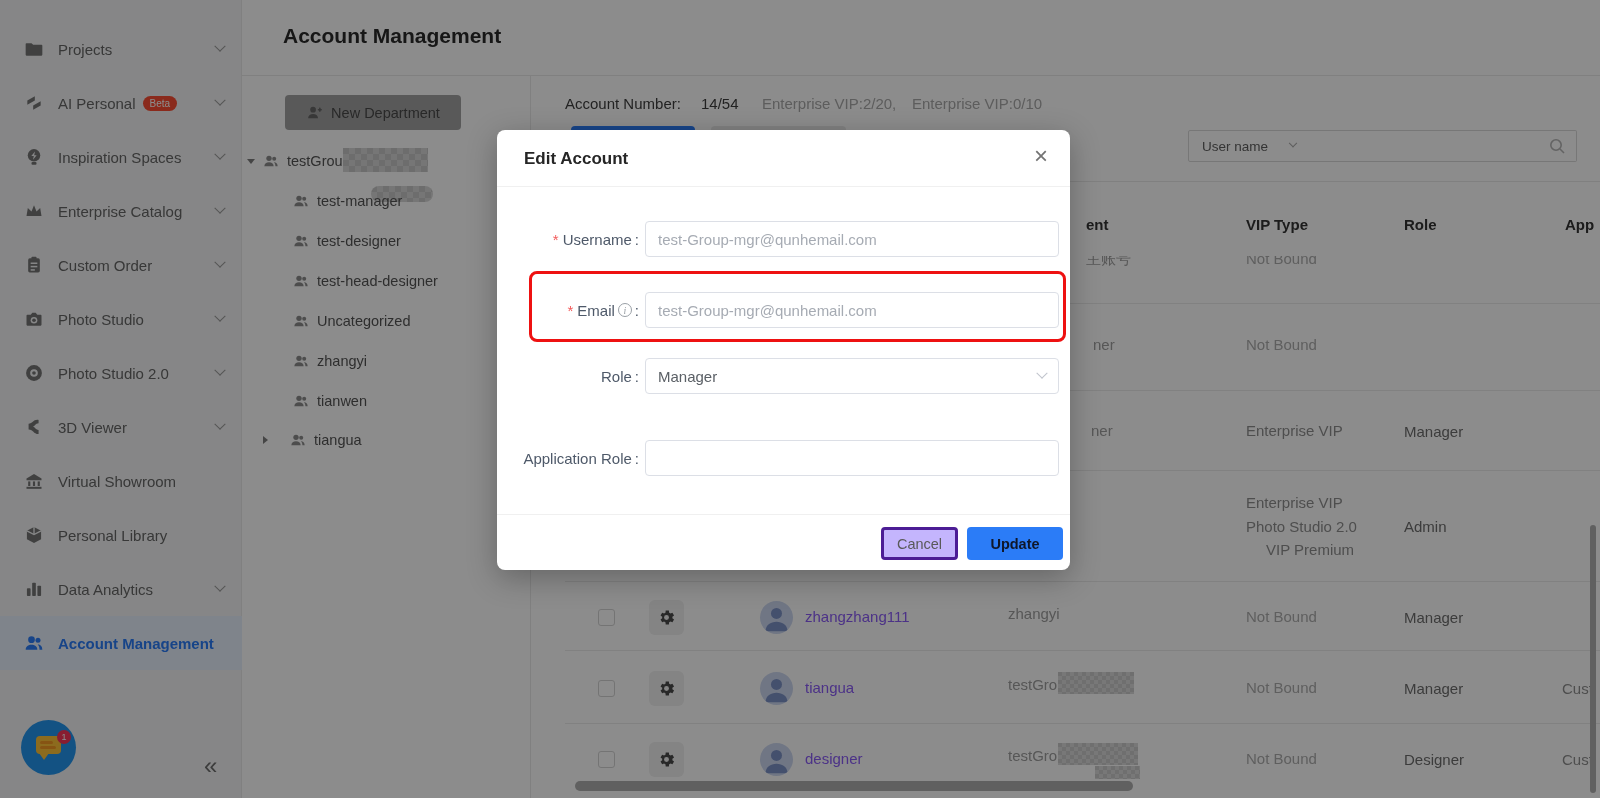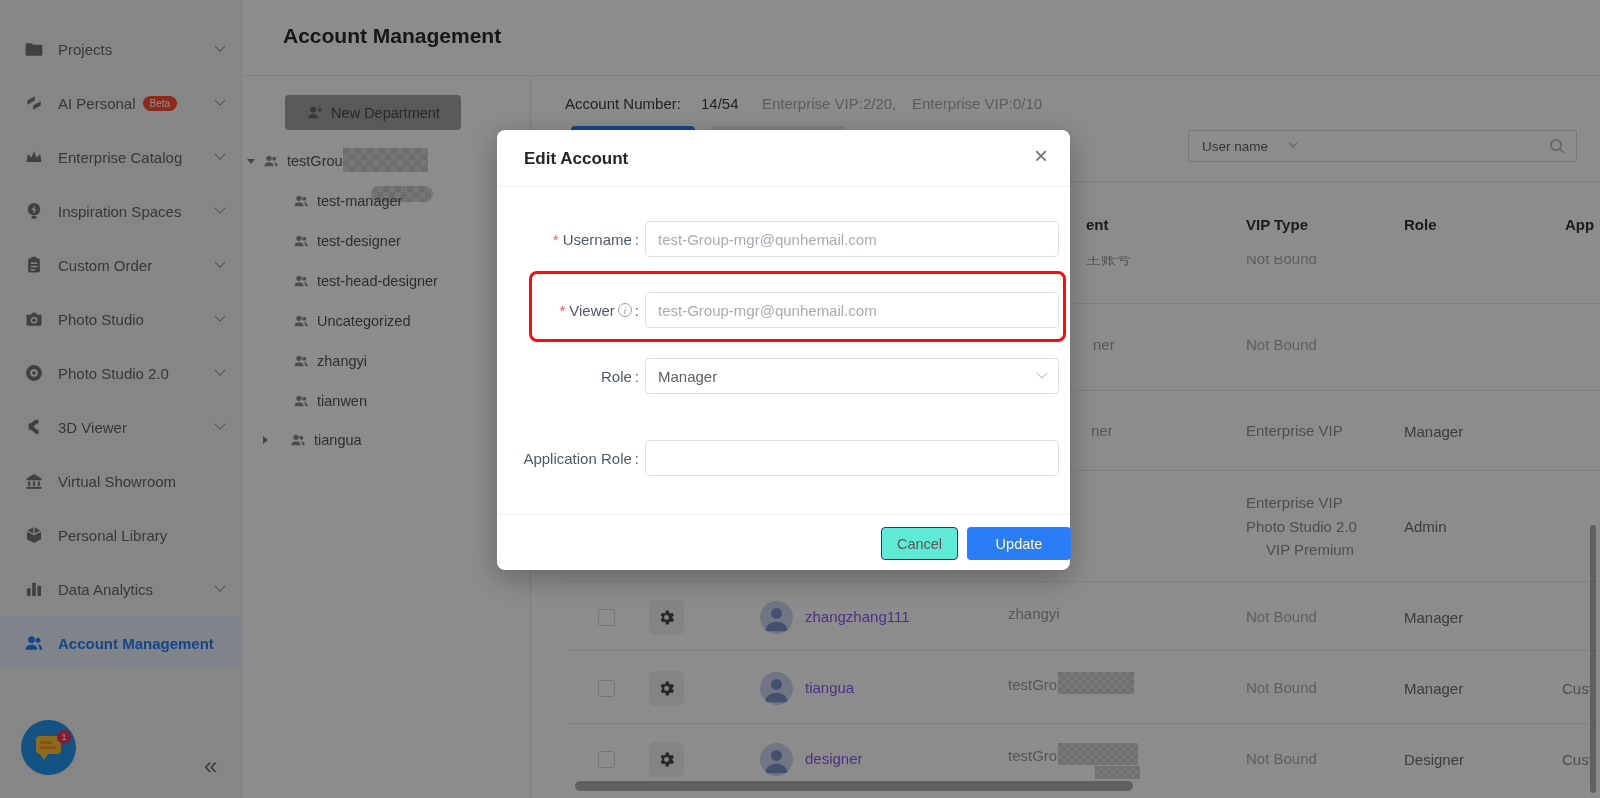--- a/index.html
+++ b/index.html
@@ -96,22 +96,22 @@
   .info-ico { width:14px; height:14px; border:1px solid #9aa0a6; border-radius:50%; color:#9aa0a6;
               font-size:10px; line-height:13px; text-align:center; font-family:"Liberation Serif",serif; font-style:italic; }
   .m-input { position:absolute; left:148px; width:414px; height:36px; border:1px solid #dcdfe6; border-radius:4px;
              padding:0 12px; font-size:15px; color:#a6abb3; background:#fff; outline:none;
              font-family:"Liberation Sans",sans-serif; }
   .m-select { position:absolute; left:148px; width:414px; height:36px; border:1px solid #dcdfe6; border-radius:4px;
               background:#fff; display:flex; align-items:center; padding:0 12px; font-size:15px; color:#5b6066; cursor:pointer; }
   .m-select .chev { margin-left:auto; border-color:#c0c4cc; }
   .btn { position:absolute; height:33px; border-radius:4px; font-size:14.5px; display:flex; align-items:center;
          justify-content:center; cursor:pointer; }
-  .btn-cancel { left:384px; top:397px; width:77px; background:#5eead4; border:1px solid #4c1d95; color:#595959; }
-  .btn-update { left:470px; top:397px; width:104px; background:#2b7cf7; color:#fef9c3; font-weight:normal; }
+  .btn-cancel { left:384px; top:397px; width:77px; background:#c4b5fd; border:3px solid #4c1d95; color:#595959; }
+  .btn-update { left:470px; top:397px; width:96px; background:#2b7cf7; color:#0f172a; font-weight:bold; }
   .red-annot { position:absolute; left:529px; top:271px; width:537px; height:71px; border:3px solid #ee1111;
                border-radius:8px; z-index:70; pointer-events:none; }
 </style>
 </head>
 <body>
 
 <div class="stage">
 
   <div class="sidebar">
     <div class="sb-list">
@@ -129,35 +129,35 @@
             <svg viewBox="0 0 24 24">
               <path d="M4 9l9-5v5L4 14zM11 15l9-5v5l-9 5z"></path>
             </svg>
           </span>
         <span class="sb-label"><span>AI Personal</span><span class="beta">Beta</span></span>
         <span class="chev"></span>
       </div>
       <div class="sb-item">
         <span class="sb-ico">
             <svg viewBox="0 0 24 24">
-              <path d="M3 18h18l-1.6-9.5-4.4 4L12 5l-3 7.5-4.4-4z"></path>
-            </svg>
-          </span>
-        <span class="sb-label">Enterprise Catalog</span>
-        <span class="chev"></span>
-      </div>
-      <div class="sb-item">
-        <span class="sb-ico">
-            <svg viewBox="0 0 24 24">
               <circle cx="12" cy="10" r="7.5"></circle>
               <rect x="9" y="18" width="6" height="3.4" rx="1.2"></rect>
               <path d="M13.2 5.4l-4.4 5.4h3l-1 4.4 4.4-5.4h-3z" fill="#f4f5f6"></path>
             </svg>
           </span>
         <span class="sb-label">Inspiration Spaces</span>
+        <span class="chev"></span>
+      </div>
+      <div class="sb-item">
+        <span class="sb-ico">
+            <svg viewBox="0 0 24 24">
+              <path d="M3 18h18l-1.6-9.5-4.4 4L12 5l-3 7.5-4.4-4z"></path>
+            </svg>
+          </span>
+        <span class="sb-label">Enterprise Catalog</span>
         <span class="chev"></span>
       </div>
       <div class="sb-item">
         <span class="sb-ico">
             <svg viewBox="0 0 24 24">
               <rect x="5" y="4" width="14" height="17" rx="2"></rect>
               <rect x="9" y="2" width="6" height="4" rx="1"></rect>
               <rect x="8" y="9" width="8" height="1.8" fill="#f4f5f6"></rect>
               <rect x="8" y="13" width="8" height="1.8" fill="#f4f5f6"></rect>
               <rect x="8" y="17" width="5" height="1.8" fill="#f4f5f6"></rect>
@@ -451,21 +451,21 @@
 
     <div class="m-label" style="top:99px;">
       <span class="req">*</span>
       <span>Username</span>
       <span>:</span>
     </div>
     <input class="m-input" style="top: 91px;" value="test-Group-mgr@qunhemail.com">
 
     <div class="m-label" style="top:170px;">
       <span class="req">*</span>
-      <span>Viewer</span>
+      <span>Email</span>
       <span class="info-ico">i</span>
       <span>:</span>
     </div>
     <input class="m-input" style="top: 162px;" value="test-Group-mgr@qunhemail.com">
 
     <div class="m-label" style="top:236px;">
       <span>Role</span>
       <span>:</span>
     </div>
     <div class="m-select" style="top:228px;">

